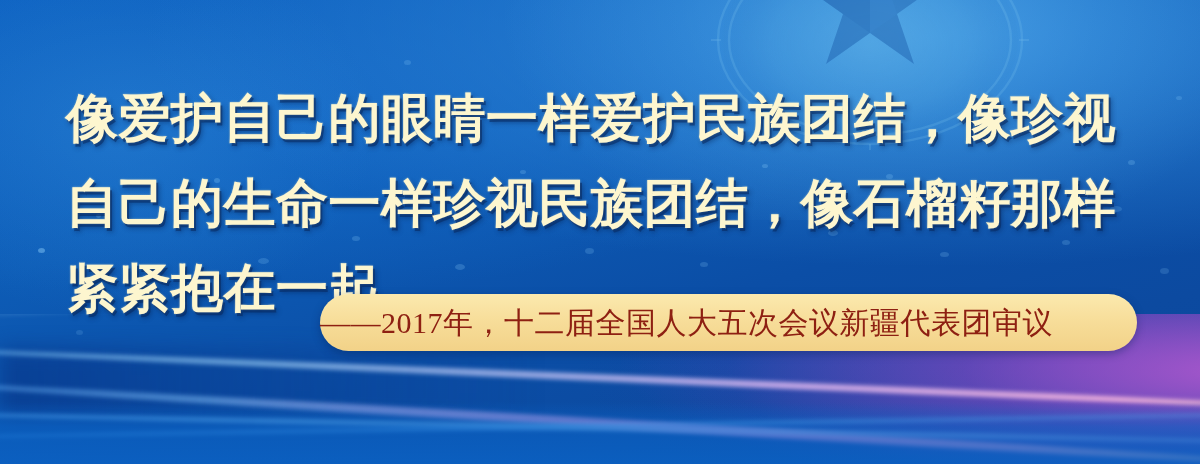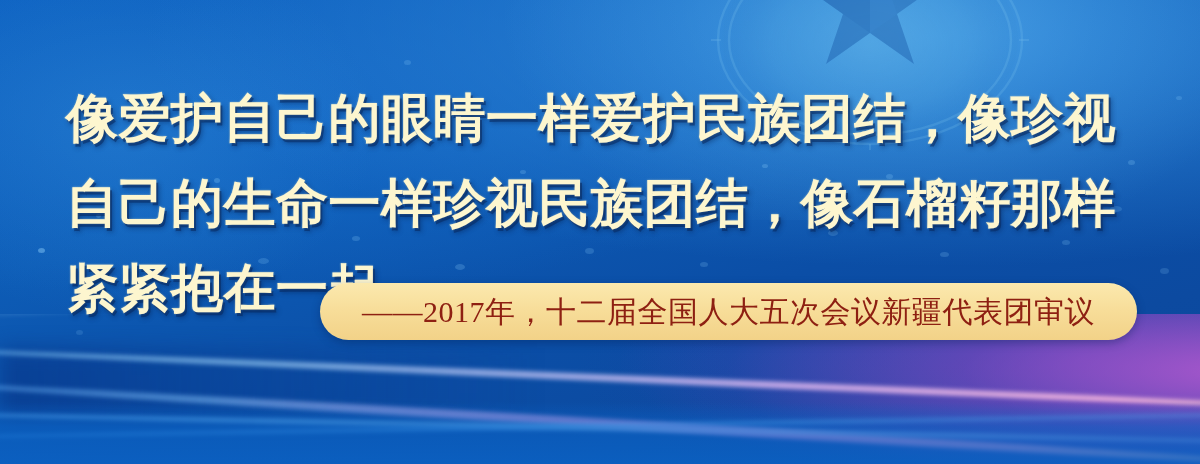--- a/index.html
+++ b/index.html
@@ -109,29 +109,29 @@
       2px 3px 0px rgba(8,40,95,0.55),
       3px 4px 5px rgba(5,30,80,0.45),
       0 0 2px rgba(255,250,210,0.6);
     white-space: pre-wrap;
   }
 
   
   .attribution {
     position: absolute;
     left: 320px;
-    top: 283px;
+    top: 294px;
     width: 817px;
     height: 57px;
     border-radius: 29px;
     background: linear-gradient(180deg, #fbe9ae 0%, #f7dd99 48%, #f2d288 100%);
     box-shadow: 0 3px 8px rgba(4,30,80,0.35);
     display: flex;
     align-items: center;
-    justify-content: center;
+    justify-content: flex-start;
   }
   .attribution .attr-text {
     color: #8e2012;
     font-size: 30px;
     line-height: 1;
     letter-spacing: 0.5px;
     font-weight: 400;
     white-space: nowrap;
     font-family: "Liberation Serif", "DejaVu Serif", serif;
   }

